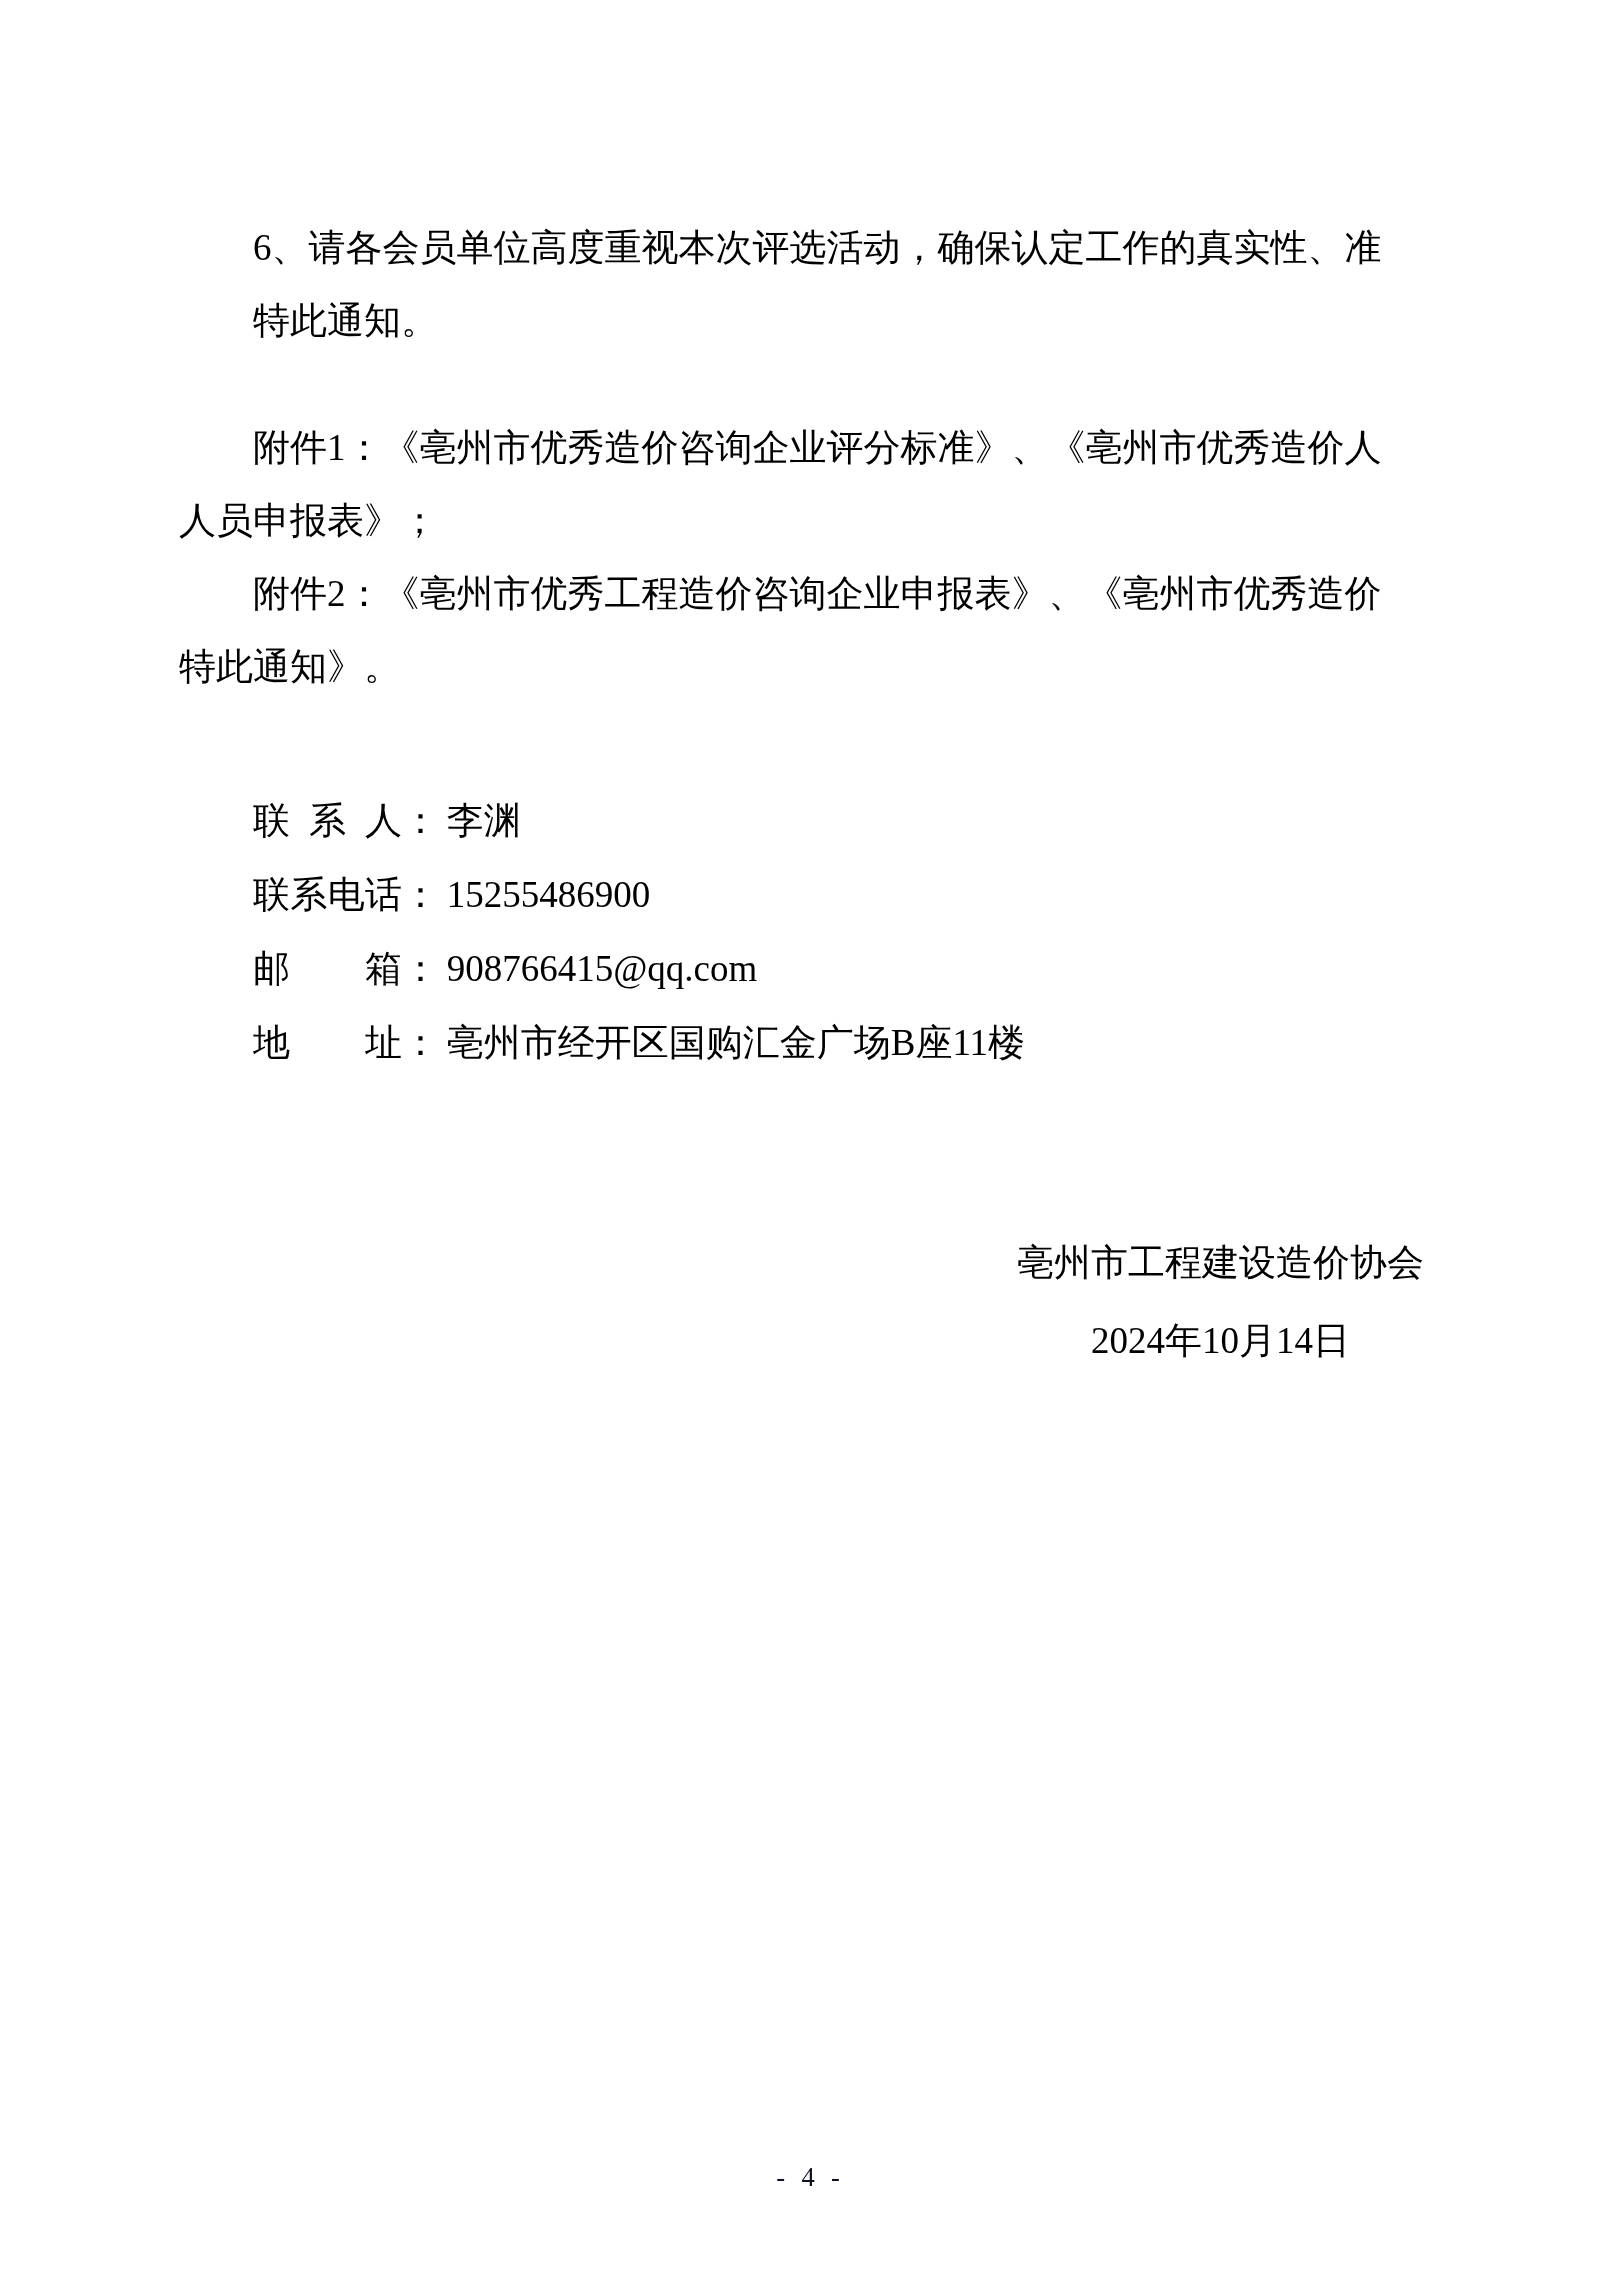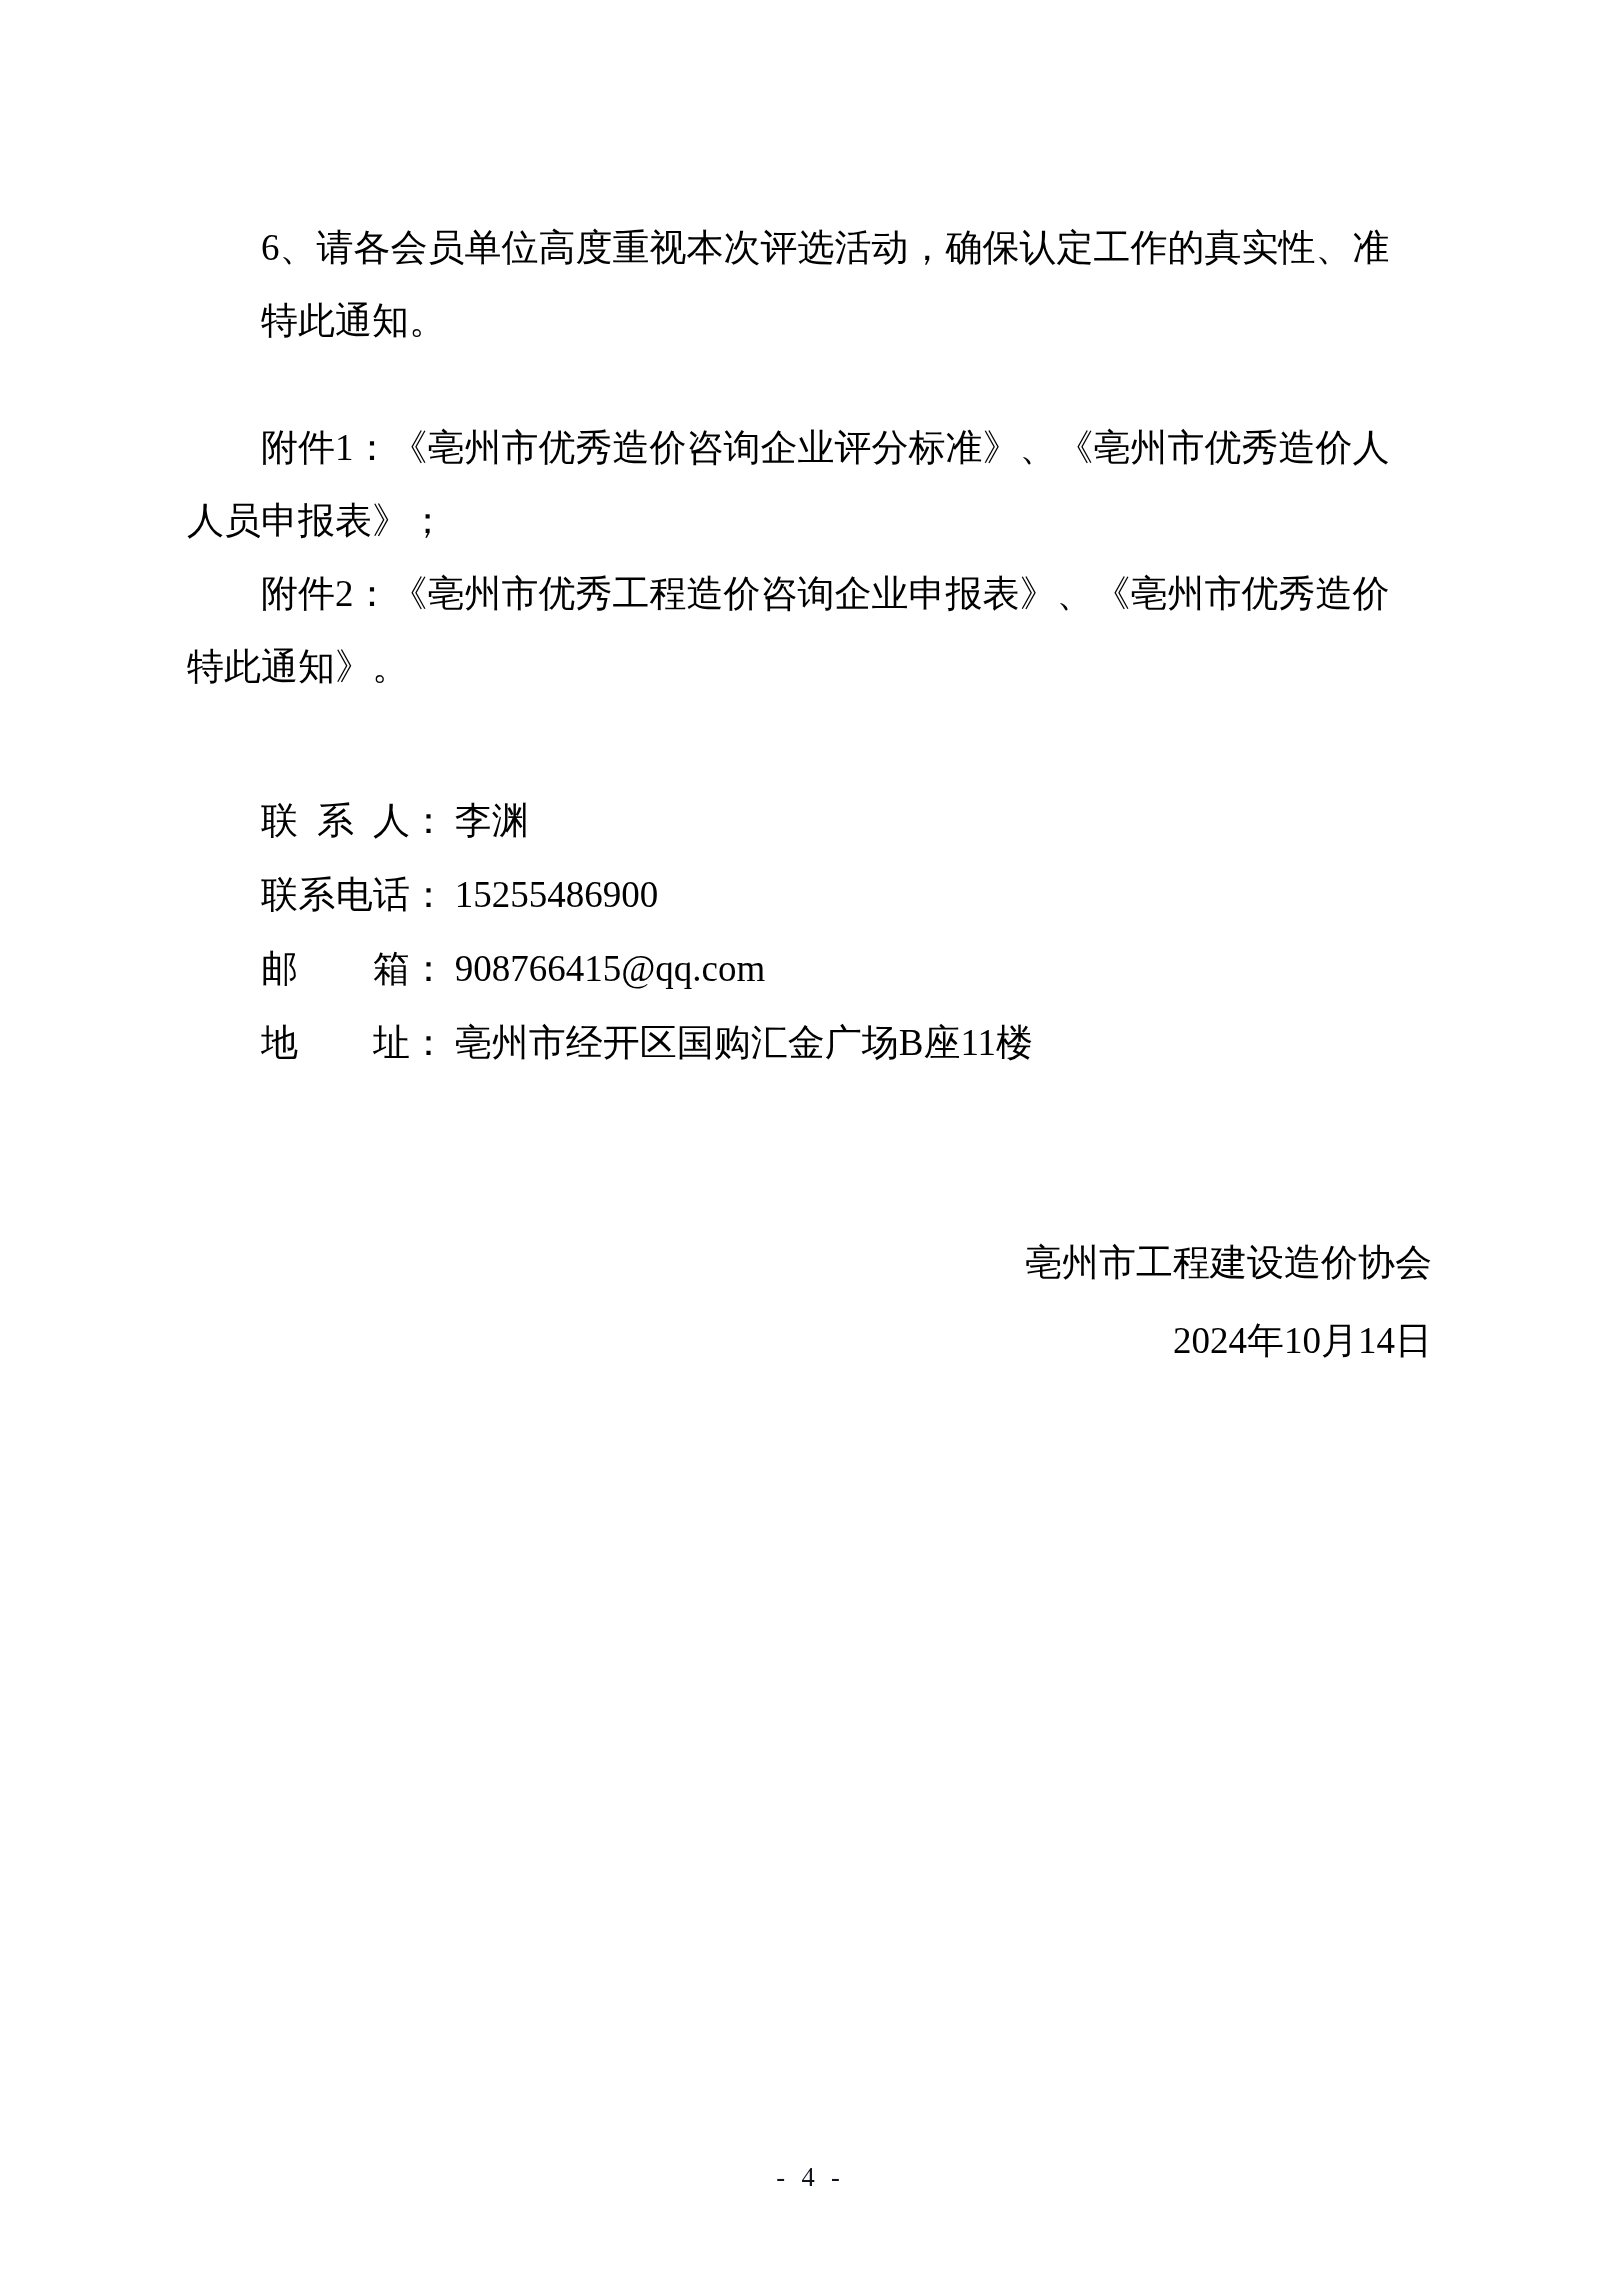--- a/index.html
+++ b/index.html
@@ -11,21 +11,21 @@
   .page {
     position: relative;
     width: 1621px;
     height: 2293px;
     background: #ffffff;
     margin: 0 auto;
     overflow: hidden;
   }
   .content {
     position: absolute;
-    left: 187px;
+    left: 179px;
     top: 211px;
     width: 1245px;
     font-size: 37px;
     line-height: 73px;
     color: #000000;
   }
   .line { white-space: nowrap; }
   .indent { padding-left: 74px; }
   .attachments { margin-top: 54px; }
   .contact-block { margin-top: 81px; line-height: 74px; }
@@ -38,20 +38,21 @@
   }
   .contact-label span { display: inline-block; }
   .contact-value { padding-left: 7.8px; text-align: right; }
   .signature-block {
     margin-top: 144px;
     text-align: right;
     line-height: 78px;
   }
   .signature-inner {
     display: inline-block;
+    text-align: center;
   }
   .signature-org { white-space: nowrap; }
   .signature-date { white-space: nowrap; }
   .footer {
     position: absolute;
     top: 2162px;
     left: 0;
     width: 100%;
     text-align: center;
     font-size: 26.5px;

